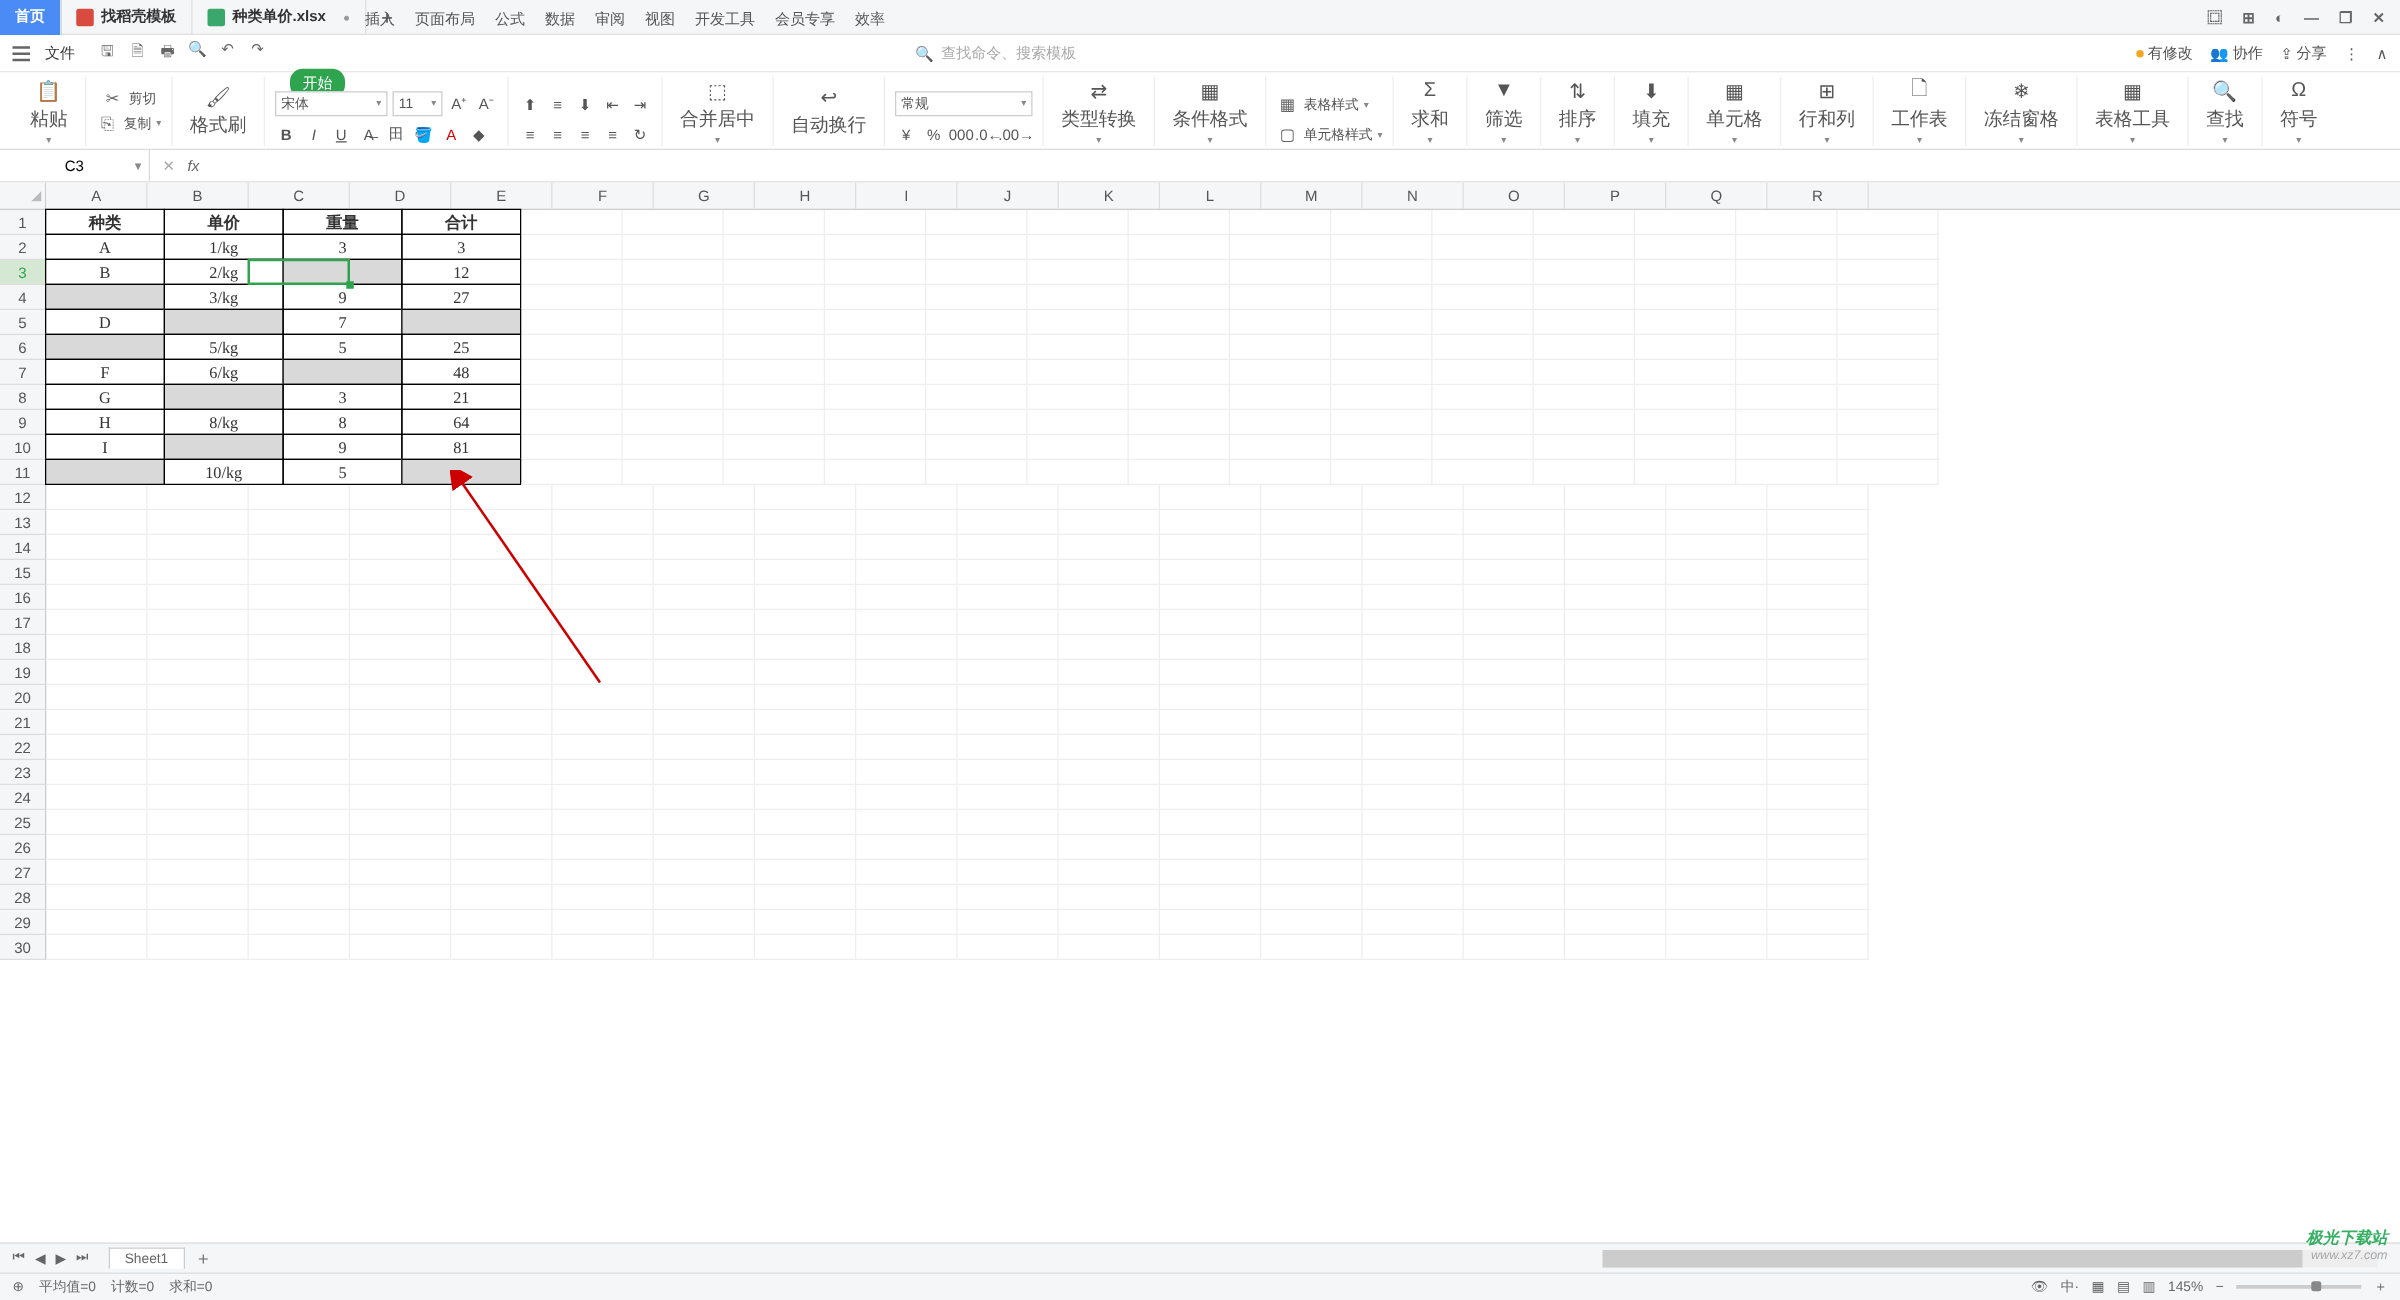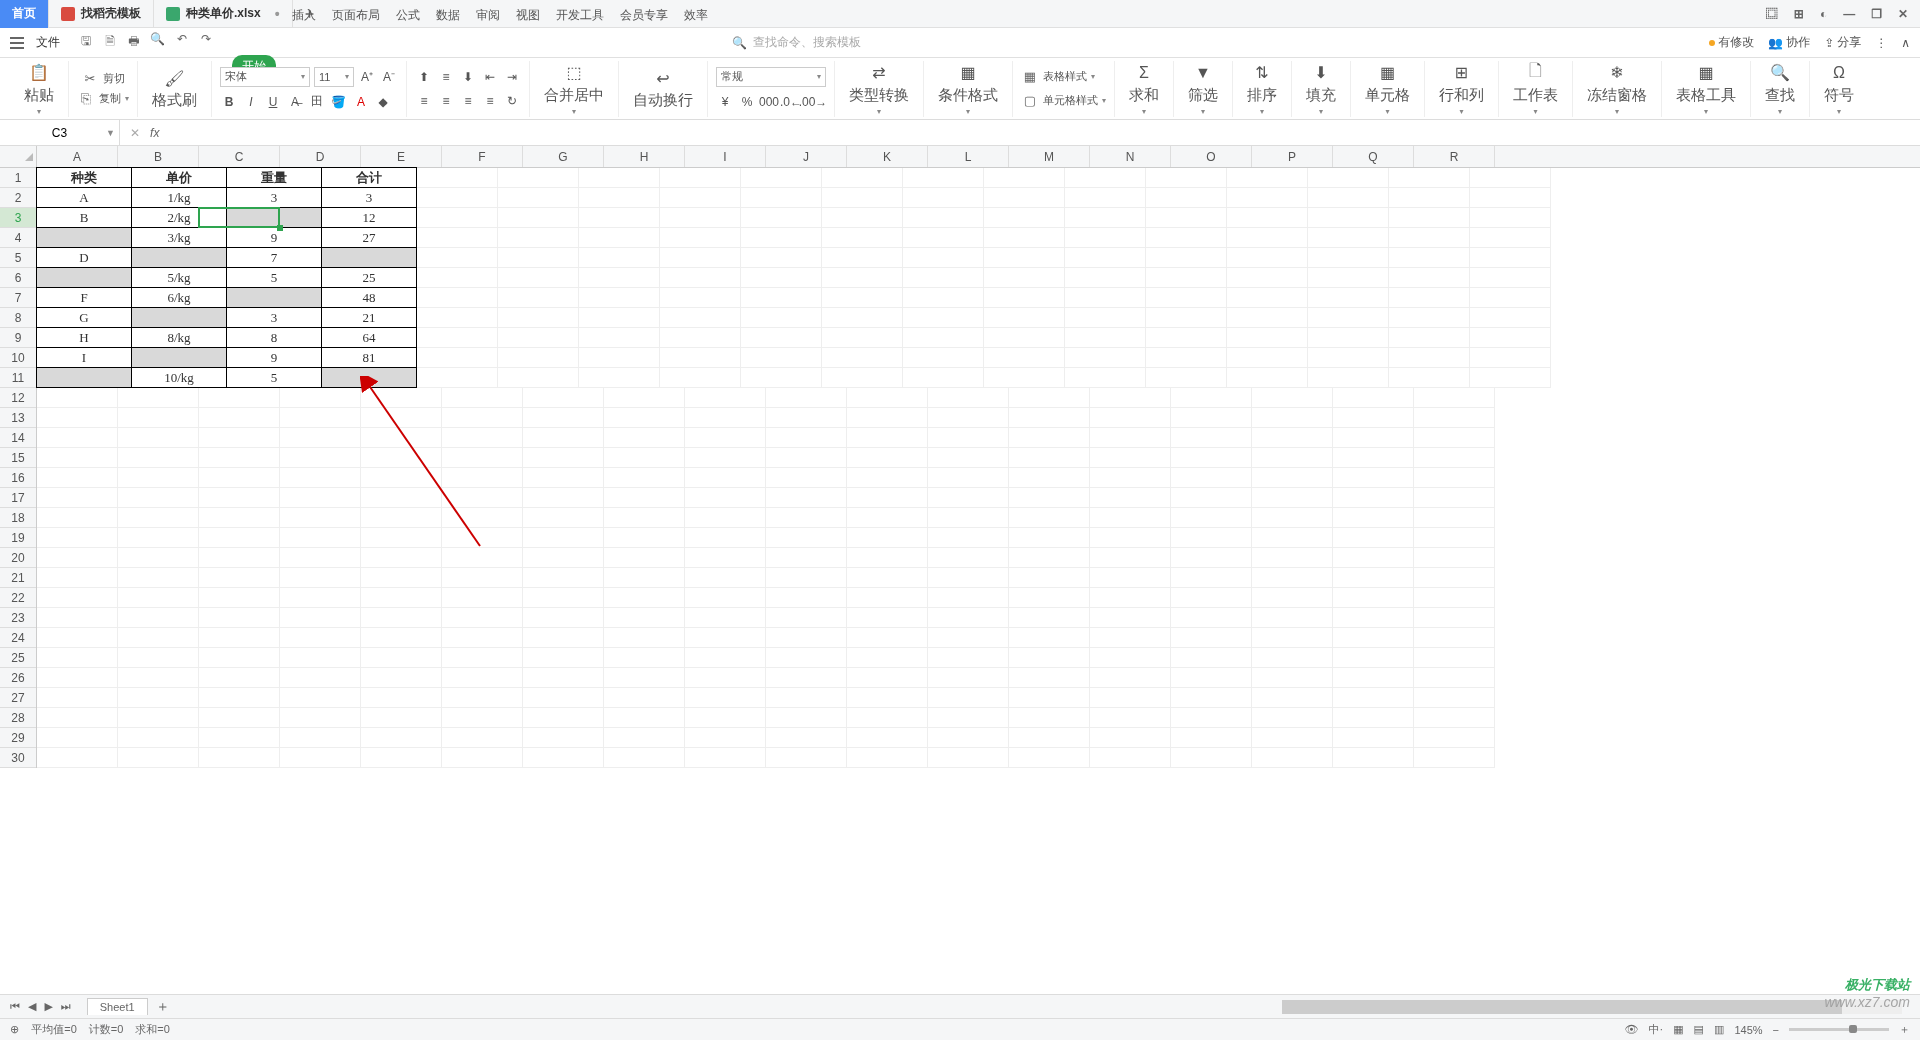--- a/index.html
+++ b/index.html
@@ -33,21 +33,21 @@
   .menu-right .item { display: flex; align-items: center; gap: 3px; }
   .orange-dot { width: 6px; height: 6px; background: #f5a623; border-radius: 50%; display: inline-block; }
   
   
   .ribbon { height: 62px; background: #fff; border-bottom: 1px solid #dcdcdc; display: flex; align-items: center; padding: 0 10px; font-size: 11px; color: #555; }
   .rgroup { display: flex; flex-direction: column; justify-content: center; align-items: center; padding: 0 8px; border-right: 1px solid #eee; height: 56px; gap: 2px; }
   .rgroup.noborder { border-right: none; }
   .rhor { display: flex; gap: 4px; align-items: center; }
   .ricon { width: 18px; height: 18px; display: inline-flex; align-items: center; justify-content: center; color: #666; font-size: 13px; }
   .rlabel { font-size: 15px; }
-  .font-box { display: flex; flex-direction: column; gap: 6px; padding: 0 8px; border-right: 1px solid #eee; height: 56px; justify-content: center; }
+  .font-box { display: flex; flex-direction: column; gap: 6px; padding: 0 8px; border-right: 1px solid #eee; height: 56px; justify-content: flex-end; }
   .combo { border: 1px solid #ccc; height: 20px; display: flex; align-items: center; padding: 0 4px; font-size: 11px; background: #fff; }
   .combo.font { width: 90px; }
   .combo.size { width: 40px; }
   .btn-row { display: flex; gap: 4px; align-items: center; }
   .ibtn { width: 18px; height: 18px; display: inline-flex; align-items: center; justify-content: center; border: none; background: none; color: #555; font-size: 12px; }
   .big-btn { display: flex; flex-direction: column; align-items: center; gap: 2px; padding: 0 6px; }
   .big-btn .bicon { width: 22px; height: 22px; display: flex; align-items: center; justify-content: center; font-size: 16px; }
   .ddarrow { font-size: 8px; color: #888; }
   
   
@@ -90,21 +90,21 @@
   
   
   .status-bar { height: 22px; background: #f5f6f7; border-top: 1px solid #dcdcdc; display: flex; align-items: center; font-size: 11px; color: #666; padding: 0 10px; gap: 12px; }
   .status-right { margin-left: auto; display: flex; align-items: center; gap: 10px; }
   .zoom-slider { width: 100px; height: 3px; background: #ccc; position: relative; }
   .zoom-slider .zt { position: absolute; left: 60%; top: -3px; width: 8px; height: 8px; background: #888; border-radius: 2px; }
   
   
   .watermark { position: absolute; right: 10px; bottom: 30px; font-size: 13px; color: #3aa76d; font-style: italic; opacity: 0.85; text-align: right; }
   .watermark .site { color: #16a34a; font-weight: bold; }
-  .watermark .sub { color: #999; font-size: 14px; }
+  .watermark .sub { color: #999; font-size: 10px; }
 </style>
 </head>
 <body>
 
 <div class="title-bar">
   <div class="tab active-home">
       <span>首页</span>
     </div>
   <div class="tab">
       <span class="tab-icon red"></span>

